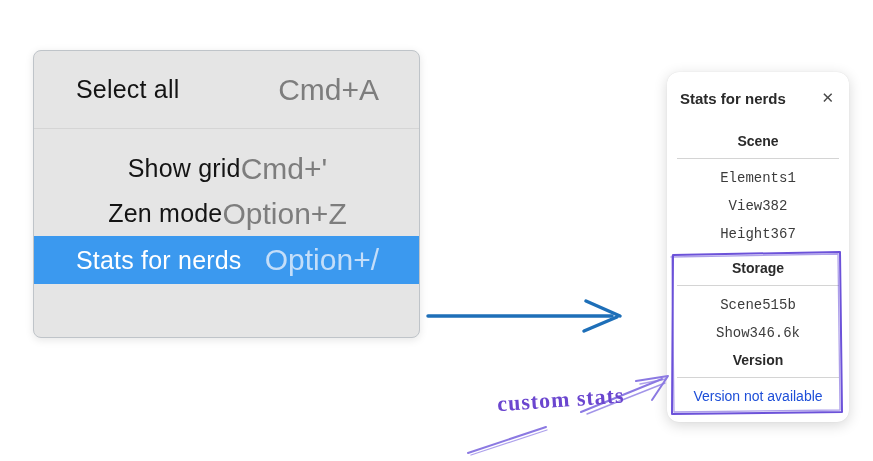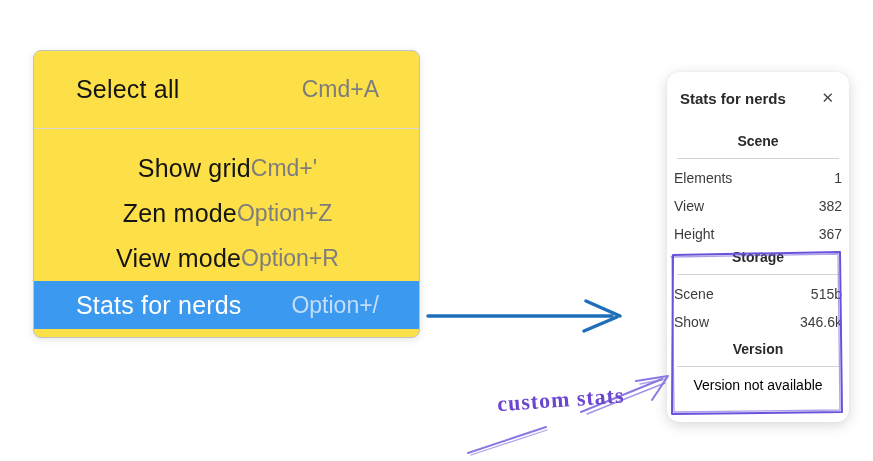--- a/index.html
+++ b/index.html
@@ -12,42 +12,42 @@
     height: 461px;
     background: #ffffff;
     overflow: hidden;
   }
 
   
   .context-menu {
     position: absolute;
     left: 33px; top: 50px;
     width: 387px; height: 288px;
-    background: #fde047;
+    background: #e5e5e5;
     border: 1px solid #bfc4c9;
     border-radius: 8px;
     box-shadow: 0 2px 8px rgba(0,0,0,0.10);
     overflow: hidden;
     display: flex;
     flex-direction: column;
   }
   .menu-row {
     display: flex;
     justify-content: space-between;
     align-items: center;
     padding: 0 40px 0 42px;
     flex: 0 0 auto;
   }
   .menu-row .label {
     font-size: 25px;
     color: #141414;
     letter-spacing: 0.2px;
   }
   .menu-row .shortcut {
-    font-size: 23px;
+    font-size: 30px;
     color: #7d7d7d;
   }
   .menu-row.first { height: 77px; }
   .menu-row.std { height: 45px; justify-content: center; }
   .menu-divider { height: 1px; background: #d5d5d5; flex: 0 0 auto; }
   .menu-spacer { height: 17px; flex: 0 0 auto; }
   .menu-row.highlighted {
     height: 48px;
     background: #3b99ef;
   }
@@ -91,38 +91,39 @@
     text-align: center;
     font-weight: bold;
     font-size: 14px;
     color: #2a2a2a;
     margin: 0 10px;
     padding-bottom: 7px;
     border-bottom: 1px solid #d4d4d4;
     line-height: 19px;
   }
   .h-scene   { margin-top: 22px; }
-  .h-storage { }
+  .h-storage { margin-top: 11px; }
   .h-version { margin-top: 4px;  }
   .stat-rows { margin-top: 5px; }
   .stat-row {
     display: flex;
-    justify-content: space-between;
+    justify-content: center;
     align-items: center;
     height: 28px;
     padding: 0 7px;
+    font-family: Liberation Mono, monospace;
   }
   .stat-row .v { text-align: right; }
   .version-note {
     margin-top: 4px;
     height: 28px;
     display: flex;
     align-items: center;
     justify-content: center;
-    color: #000000;
+    color: #1d4ed8;
   }
   .sketch-box-svg {
     position: absolute;
     left: 0; top: 176px;
     width: 182px; height: 172px;
     pointer-events: none;
   }
 
   
   .flow-arrow-svg {
@@ -166,24 +167,20 @@
     <div class="menu-divider"></div>
     <div class="menu-spacer"></div>
     <div class="menu-row std">
       <span class="label">Show grid</span>
       <span class="shortcut">Cmd+'</span>
     </div>
     <div class="menu-row std">
       <span class="label">Zen mode</span>
       <span class="shortcut">Option+Z</span>
     </div>
-    <div class="menu-row std">
-      <span class="label">View mode</span>
-      <span class="shortcut">Option+R</span>
-    </div>
     <div class="menu-row highlighted">
       <span class="label">Stats for nerds</span>
       <span class="shortcut">Option+/</span>
     </div>
   </div>
 
   <svg class="flow-arrow-svg" viewBox="0 0 200 40">
     <line x1="2" y1="20" x2="186" y2="20" stroke-width="3.5" fill="none" stroke-linecap="round" stroke="#1e6fb8"></line>
     <polyline points="160,5 194,20" stroke-width="3.5" fill="none" stroke-linecap="round" stroke="#1e6fb8"></polyline>
     <polyline points="158,35 191,21" stroke-width="3.5" fill="none" stroke-linecap="round" stroke="#1e6fb8"></polyline>

